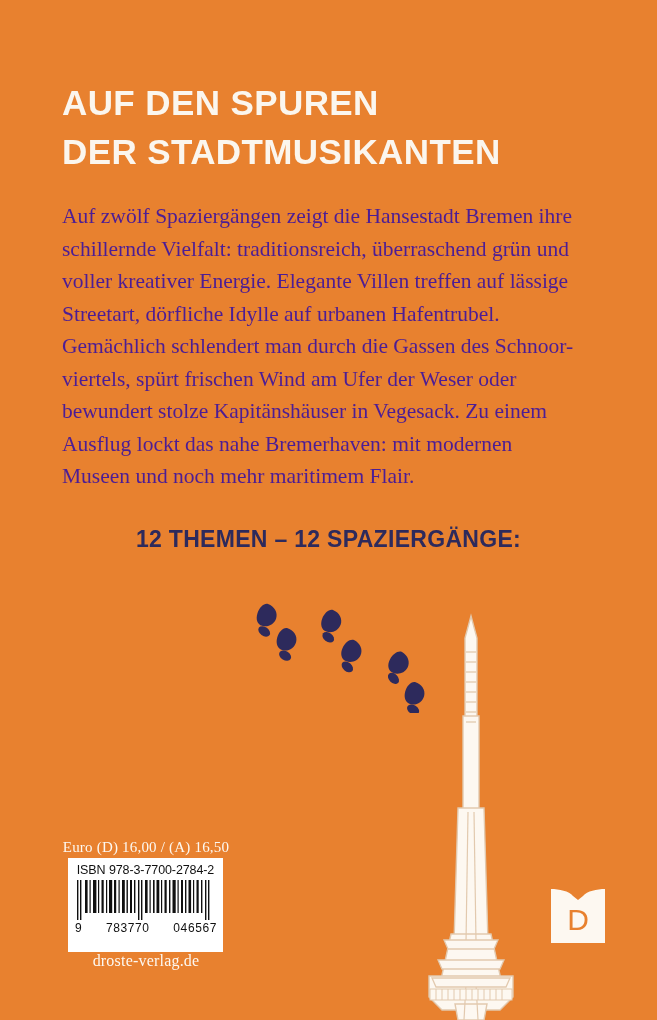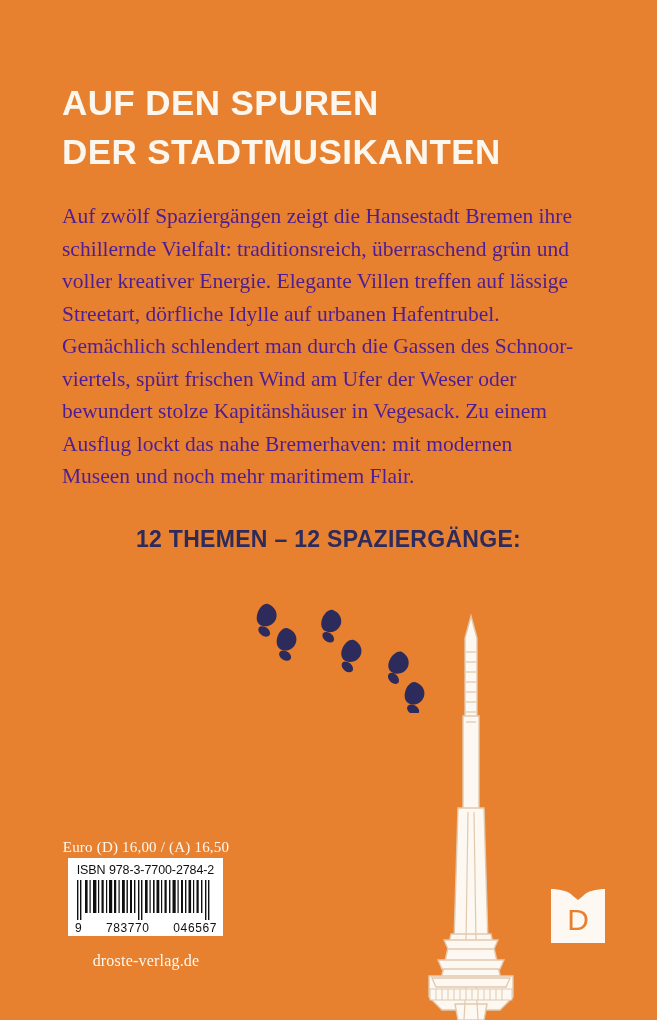--- a/index.html
+++ b/index.html
@@ -102,21 +102,21 @@
     font-size: 15px;
     letter-spacing: 0.2px;
   }
 
   
   .barcode-box {
     position: absolute;
     left: 68px;
     top: 858px;
     width: 155px;
-    height: 78px;
+    height: 94px;
     background: #ffffff;
     box-sizing: border-box;
     padding: 5px 6px 4px 6px;
   }
   .isbn {
     text-align: center;
     color: #101010;
     font-family: "Liberation Sans", sans-serif;
     font-size: 12.5px;
     letter-spacing: -0.1px;

